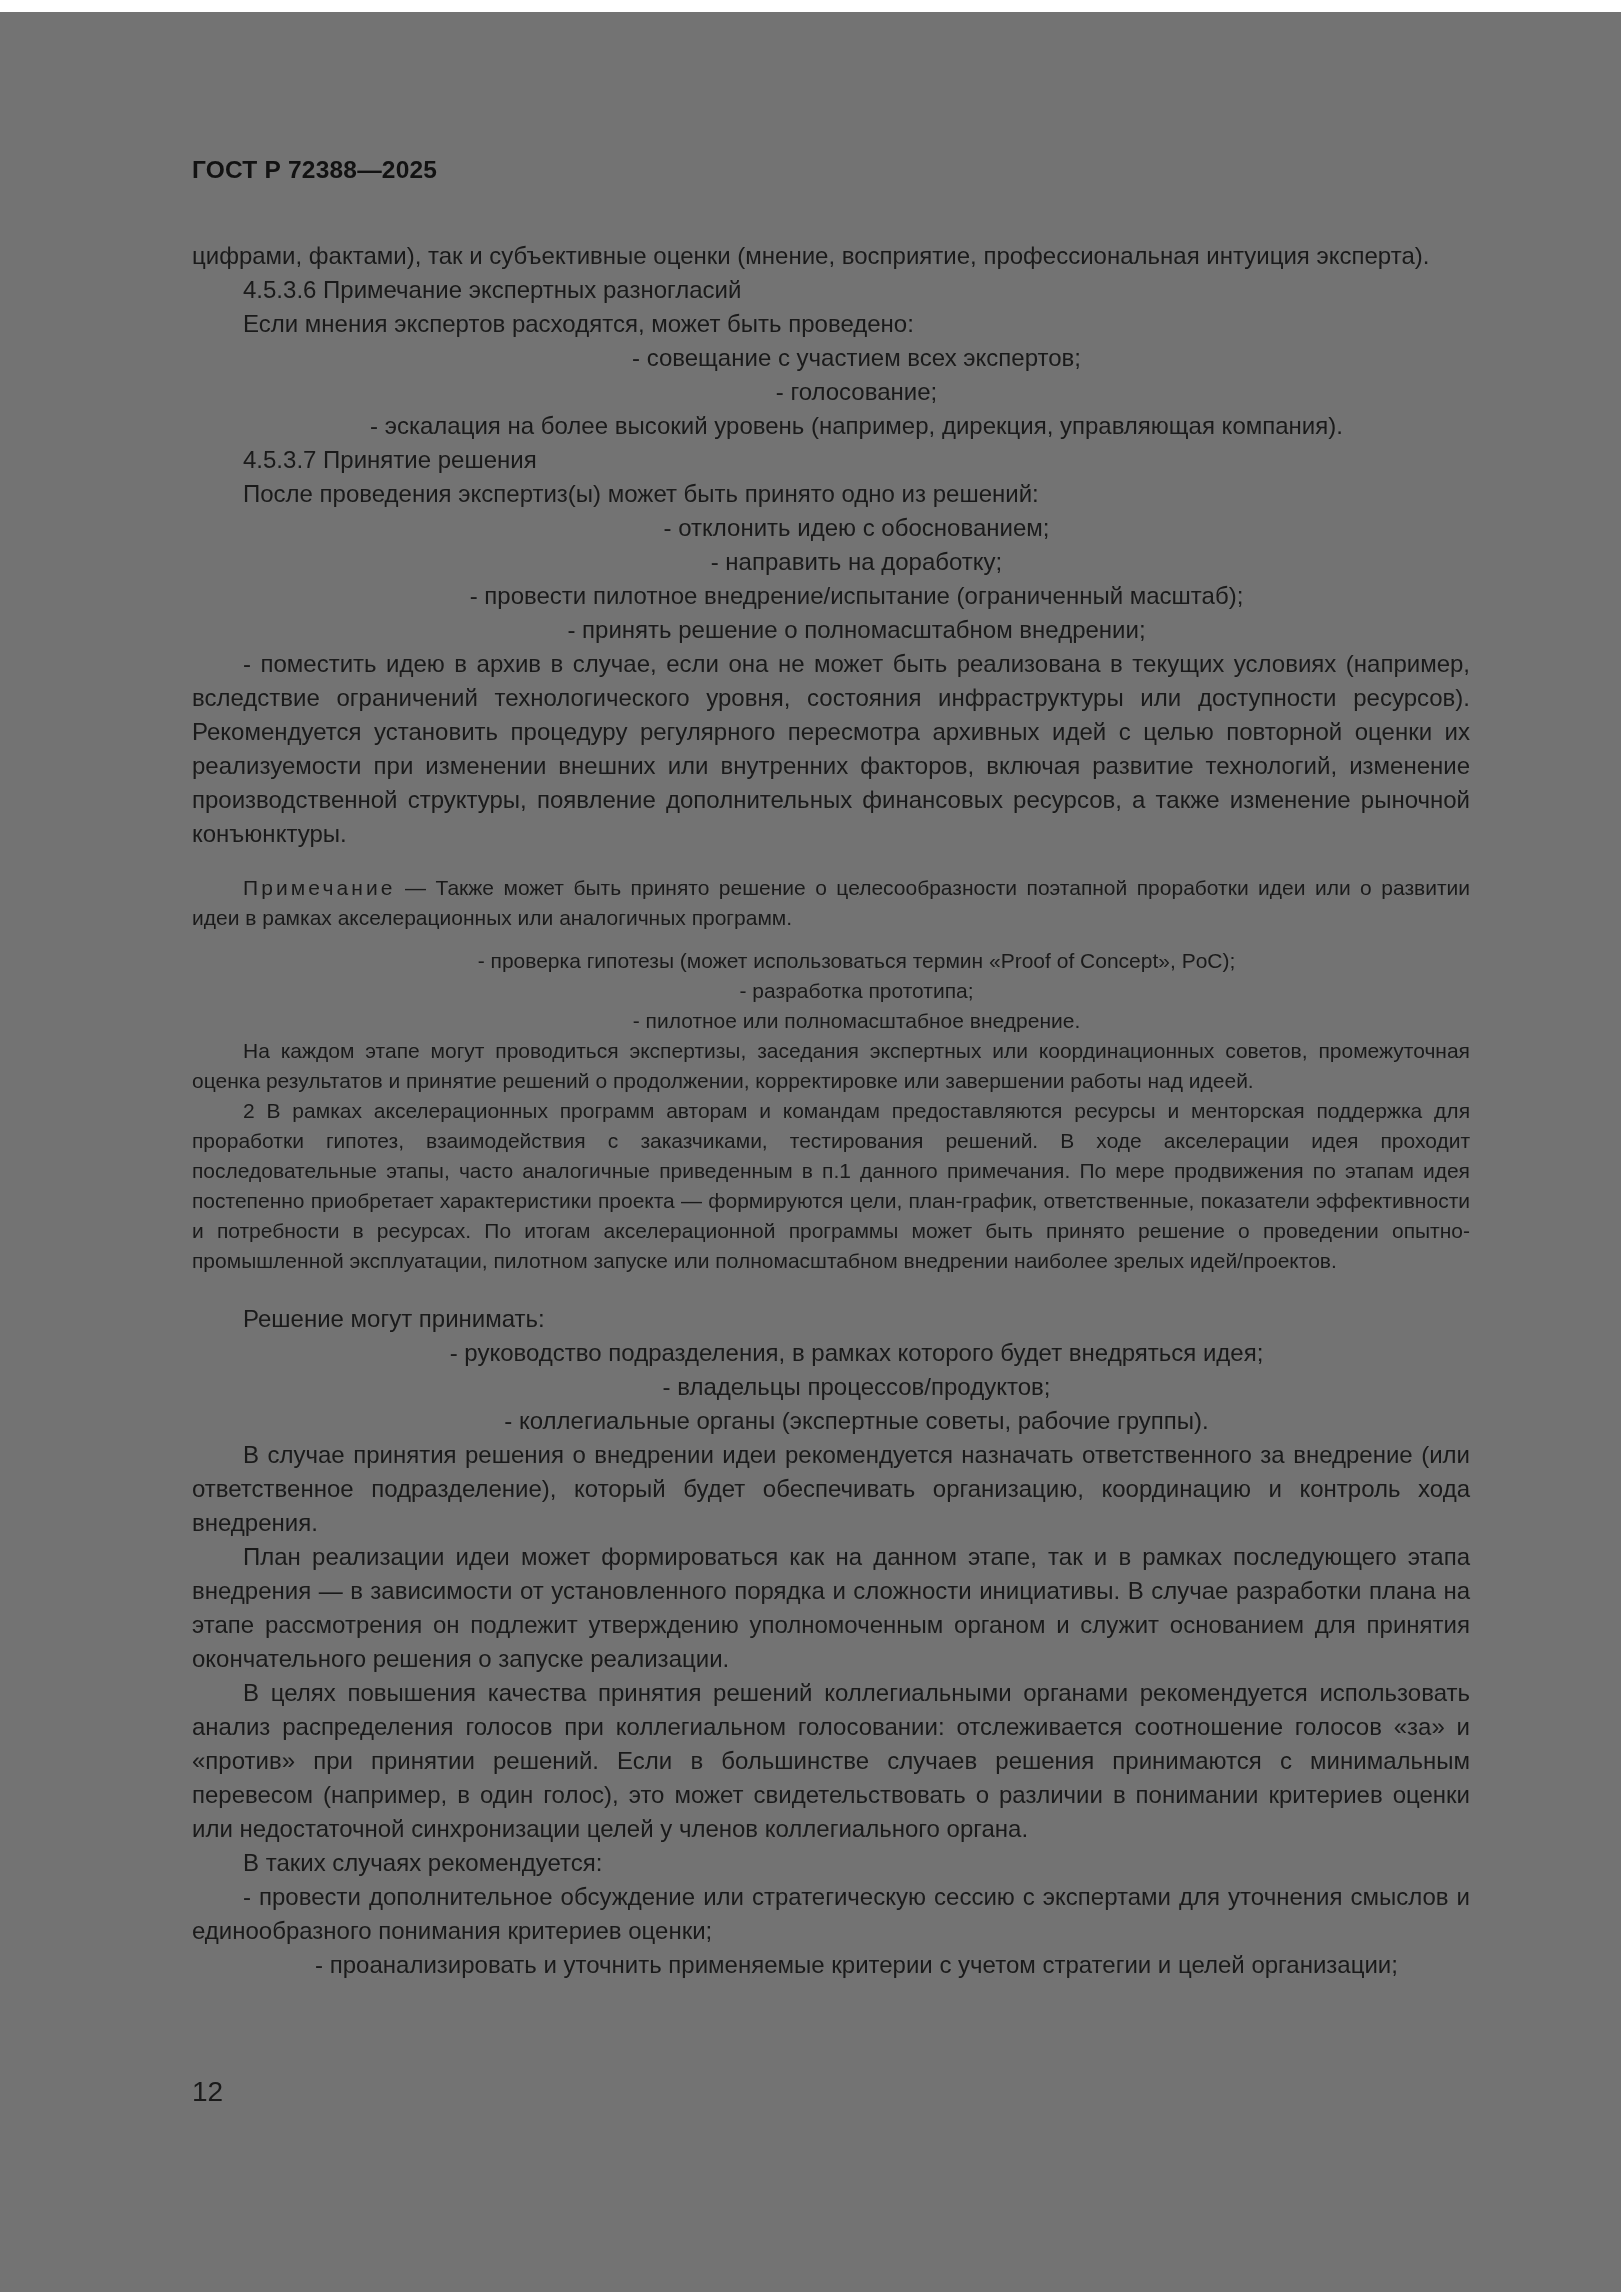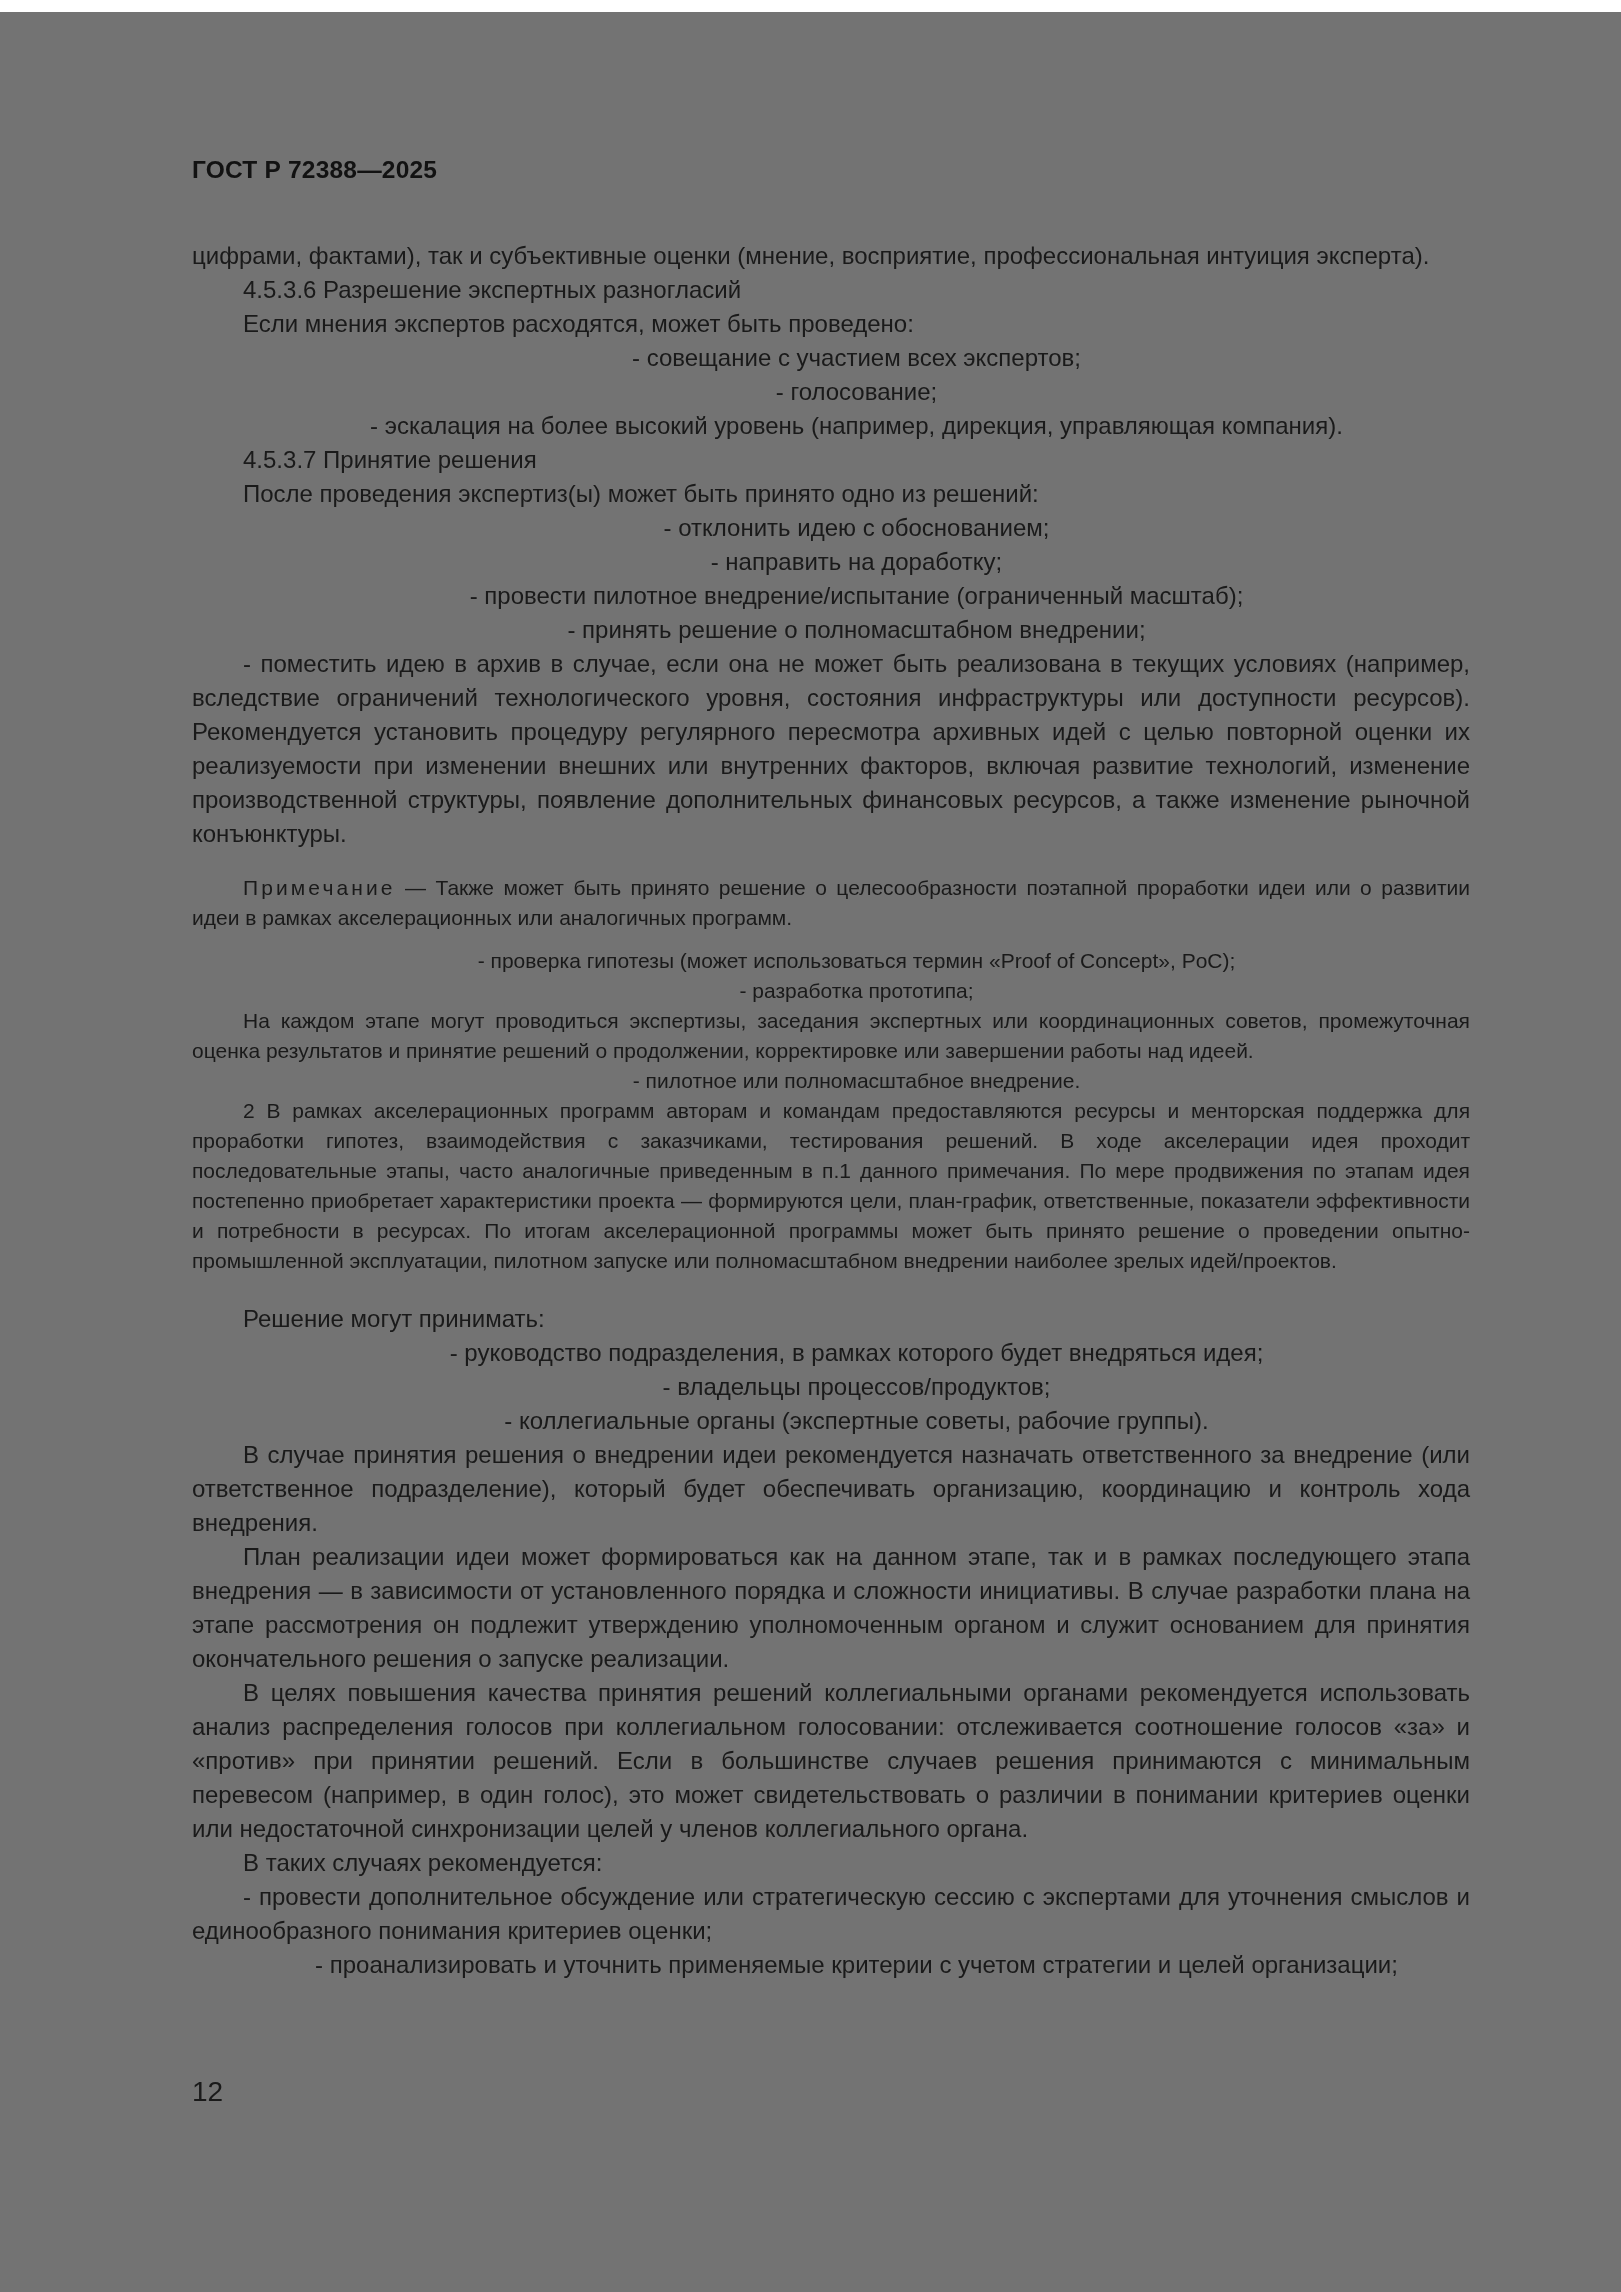--- a/index.html
+++ b/index.html
@@ -77,21 +77,21 @@
 <body>
 
 <div class="page">
 
   <div class="content">
 
     <div class="doc-header">ГОСТ Р 72388—2025</div>
 
     <p class="noindent">цифрами, фактами), так и субъективные оценки (мнение, восприятие, профессиональная интуиция эксперта).</p>
 
-    <p class="indent">4.5.3.6 Разрешение экспертных разногласий</p>
+    <p class="indent">4.5.3.6 Примечание экспертных разногласий</p>
 
     <p class="indent">Если мнения экспертов расходятся, может быть проведено:</p>
 
     <p class="indent last-flush">- совещание с участием всех экспертов;</p>
     <p class="indent last-flush">- голосование;</p>
     <p class="indent last-flush">- эскалация на более высокий уровень (например, дирекция, управляющая компания).</p>
 
     <p class="indent">4.5.3.7 Принятие решения</p>
 
     <p class="indent">После проведения экспертиз(ы) может быть принято одно из решений:</p>
@@ -104,23 +104,23 @@
     <p class="indent">- поместить идею в архив в случае, если она не может быть реализована в текущих условиях (например, вследствие ограничений технологического уровня, состояния инфраструктуры или доступности ресурсов). Рекомендуется установить процедуру регулярного пересмотра архивных идей с целью повторной оценки их реализуемости при изменении внешних или внутренних факторов, включая развитие технологий, изменение производственной структуры, появление дополнительных финансовых ресурсов, а также изменение рыночной конъюнктуры.</p>
 
     <div class="gap-md"></div>
 
     <p class="note indent"><span class="spaced">Примечание</span><span> — </span><span>Также может быть принято решение о целесообразности поэтапной проработки идеи или о развитии идеи в рамках акселерационных или аналогичных программ.</span></p>
 
     <div class="gap-sm"></div>
 
     <p class="note indent last-flush">- проверка гипотезы (может использоваться термин «Proof of Concept», PoC);</p>
     <p class="note indent last-flush">- разработка прототипа;</p>
+    <p class="note indent last-flush">- пилотное или полномасштабное внедрение.</p>
+
     <p class="note indent">На каждом этапе могут проводиться экспертизы, заседания экспертных или координационных советов, промежуточная оценка результатов и принятие решений о продолжении, корректировке или завершении работы над идеей.</p>
-
-    <p class="note indent last-flush">- пилотное или полномасштабное внедрение.</p>
 
     <p class="note indent">2 В рамках акселерационных программ авторам и командам предоставляются ресурсы и менторская поддержка для проработки гипотез, взаимодействия с заказчиками, тестирования решений. В ходе акселерации идея проходит последовательные этапы, часто аналогичные приведенным в п.1 данного примечания. По мере продвижения по этапам идея постепенно приобретает характеристики проекта — формируются цели, план-график, ответственные, показатели эффективности и потребности в ресурсах. По итогам акселерационной программы может быть принято решение о проведении опытно-промышленной эксплуатации, пилотном запуске или полномасштабном внедрении наиболее зрелых идей/проектов.</p>
 
     <div class="gap-lg"></div>
 
     <p class="indent">Решение могут принимать:</p>
     <p class="indent last-flush">- руководство подразделения, в рамках которого будет внедряться идея;</p>
     <p class="indent last-flush">- владельцы процессов/продуктов;</p>
     <p class="indent last-flush">- коллегиальные органы (экспертные советы, рабочие группы).</p>
 

